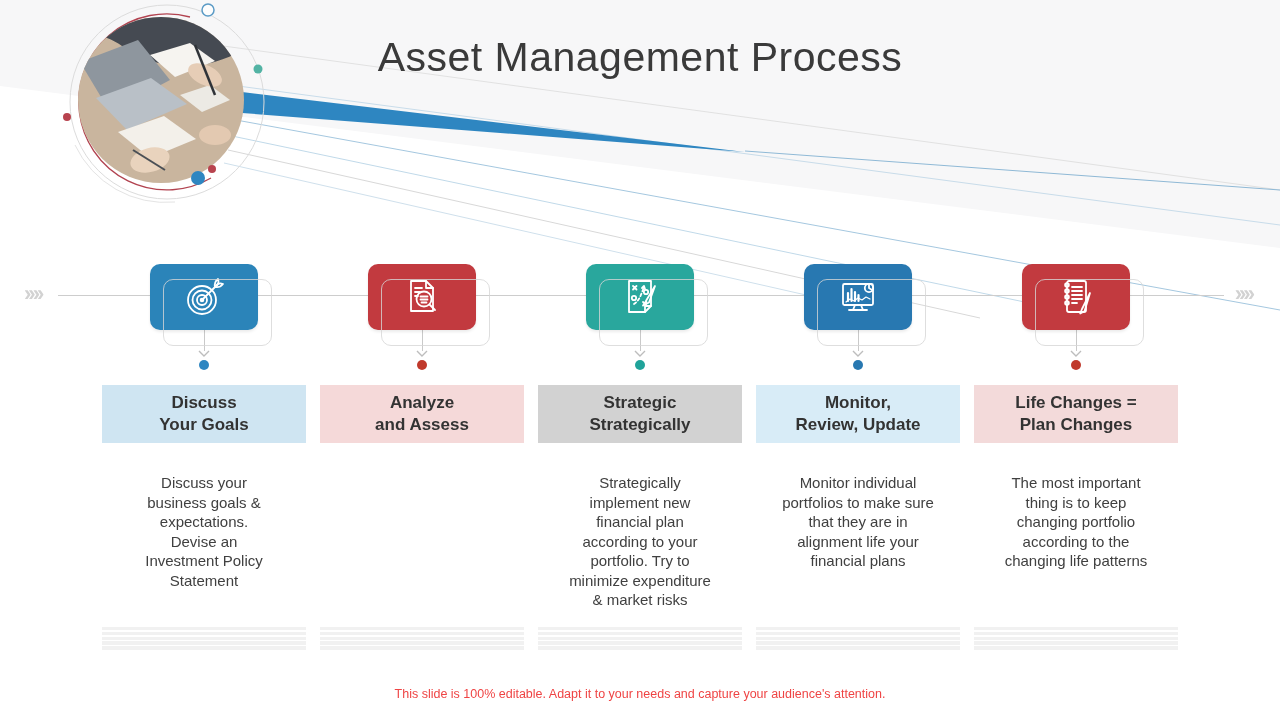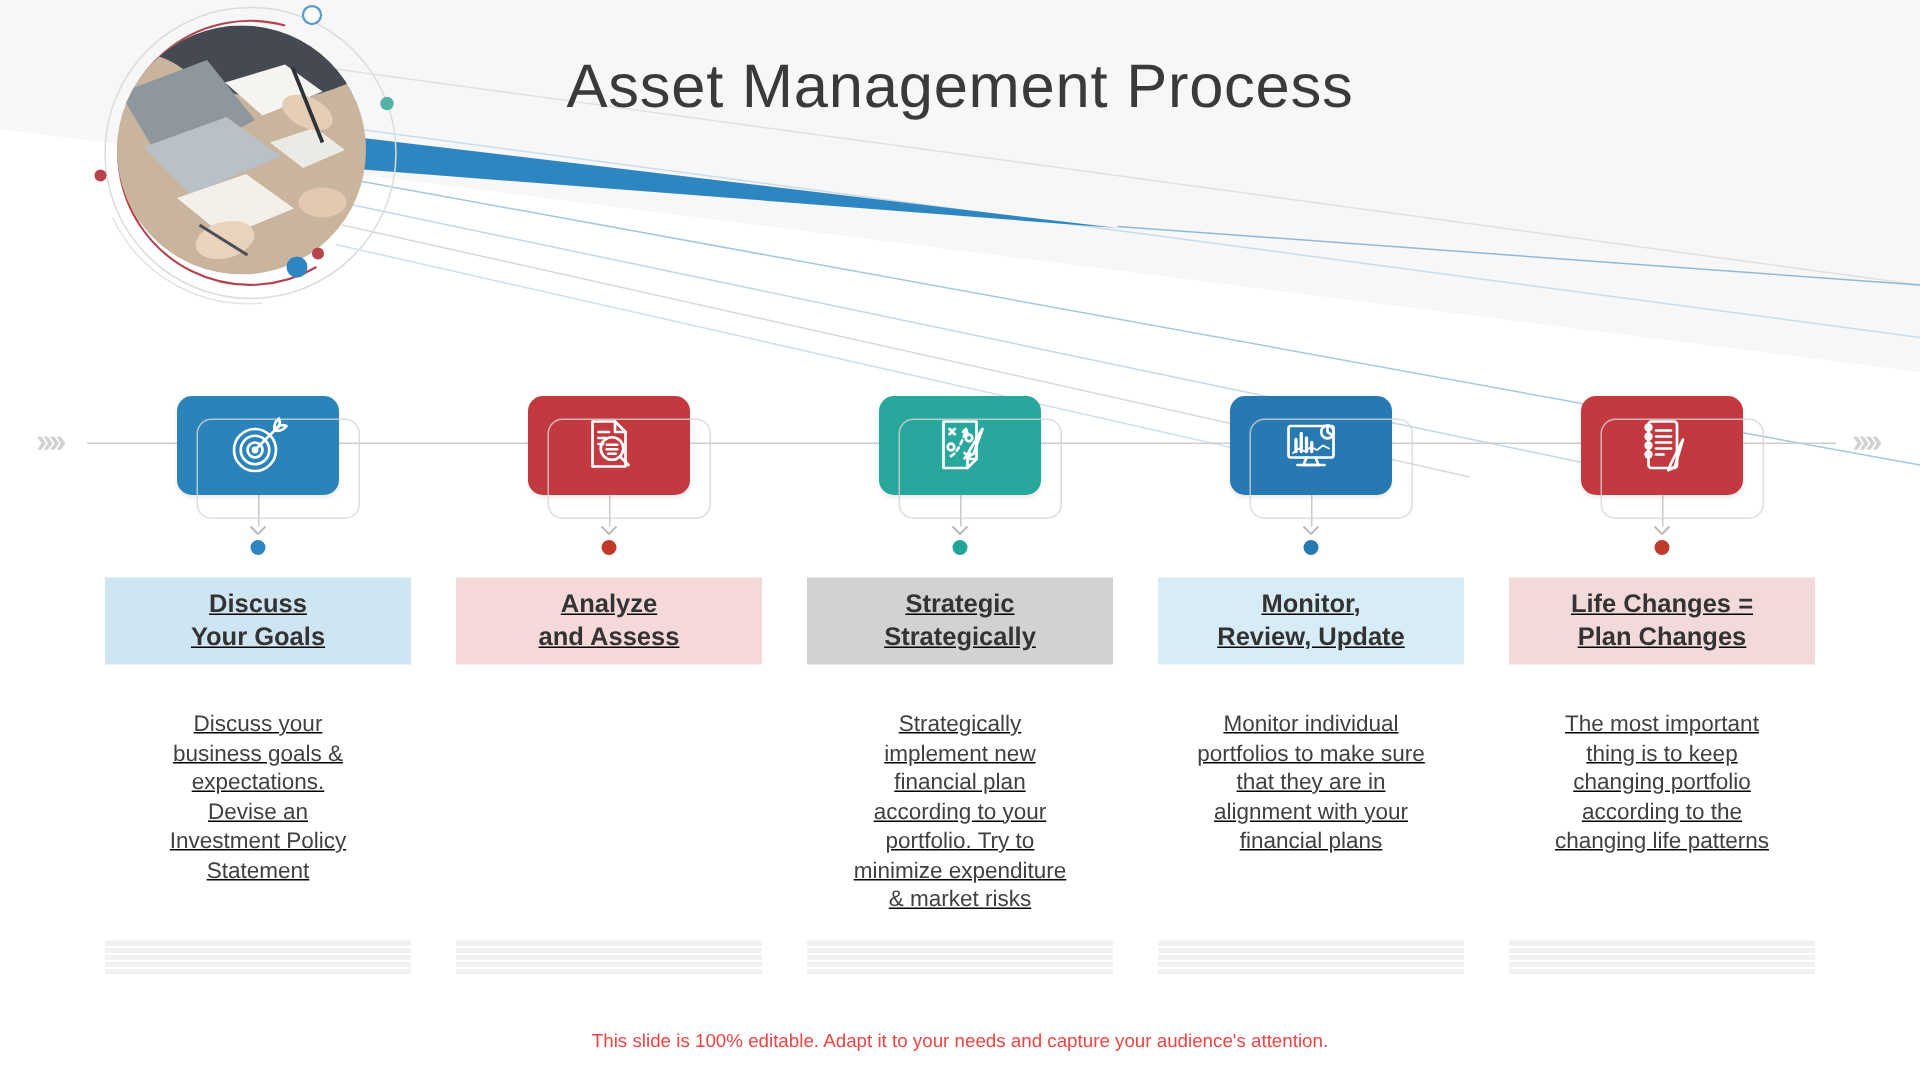--- a/index.html
+++ b/index.html
@@ -7,21 +7,21 @@
          font-family:"Liberation Sans", sans-serif;}
   .decor-svg{position:absolute;top:0;left:0;z-index:0;pointer-events:none;}
   .page-title{position:absolute;top:34px;left:0;width:100%;text-align:center;
               font-size:41px;font-weight:400;letter-spacing:.5px;color:#3a3a3a;z-index:2;}
   .timeline-line{position:absolute;top:295px;left:58px;width:1166px;height:1px;background:#cdcdcd;z-index:1;}
   .chevrons{position:absolute;top:281px;font-size:22px;font-weight:bold;color:#d2d2d2;
             letter-spacing:-3px;z-index:1;}
   .chevrons.left{left:24px;}
   .chevrons.right{right:28px;}
   .steps{position:absolute;top:264px;left:0;width:1280px;box-sizing:border-box;
-         padding:0 70px;display:flex;justify-content:space-between;z-index:2;text-decoration:underline;}
+         padding:0 102px;display:flex;justify-content:space-between;z-index:2;}
   .step{position:relative;width:204px;height:386px;display:flex;flex-direction:column;align-items:center;}
   .icon-wrap{position:relative;width:108px;height:66px;}
   .tile{position:absolute;left:0;top:0;width:108px;height:66px;background:var(--accent,#2b84b9);
         border-radius:10px;z-index:2;display:flex;align-items:center;justify-content:center;
         box-shadow:0 2px 3px rgba(0,0,0,.08);}
   .ghost{position:absolute;left:13px;top:15px;width:107px;height:65px;border:1.5px solid rgba(214,214,214,.8);
          border-radius:10px;z-index:3;}
   .connector{height:50px;display:flex;flex-direction:column;align-items:center;justify-content:flex-start;}
   .vline{width:1px;height:21px;background:#c9c9c9;}
   .arrow-down{margin-top:-1px;line-height:0;}
@@ -221,21 +221,21 @@
         </div>
         <div class="dot"></div>
       </div>
       <div class="label-box">
         <div class="label-text">Monitor,
 Review, Update</div>
       </div>
       <div class="step-desc">Monitor individual
 portfolios to make sure
 that they are in
-alignment with your
+alignment life your
 financial plans</div>
       <div class="placeholder-bar"></div>
     </div>
 
     <div class="step" style="--accent: #c23a3f; --dot: #c0392b; --label-bg: #f3dada;">
       <div class="icon-wrap">
         <div class="tile">
           <svg class="icon-svg" width="48" height="48" viewBox="0 0 48 48">
             <rect x="15" y="8" width="19" height="31" rx="2"></rect>
             <circle cx="15" cy="12" r="1.9"></circle>

